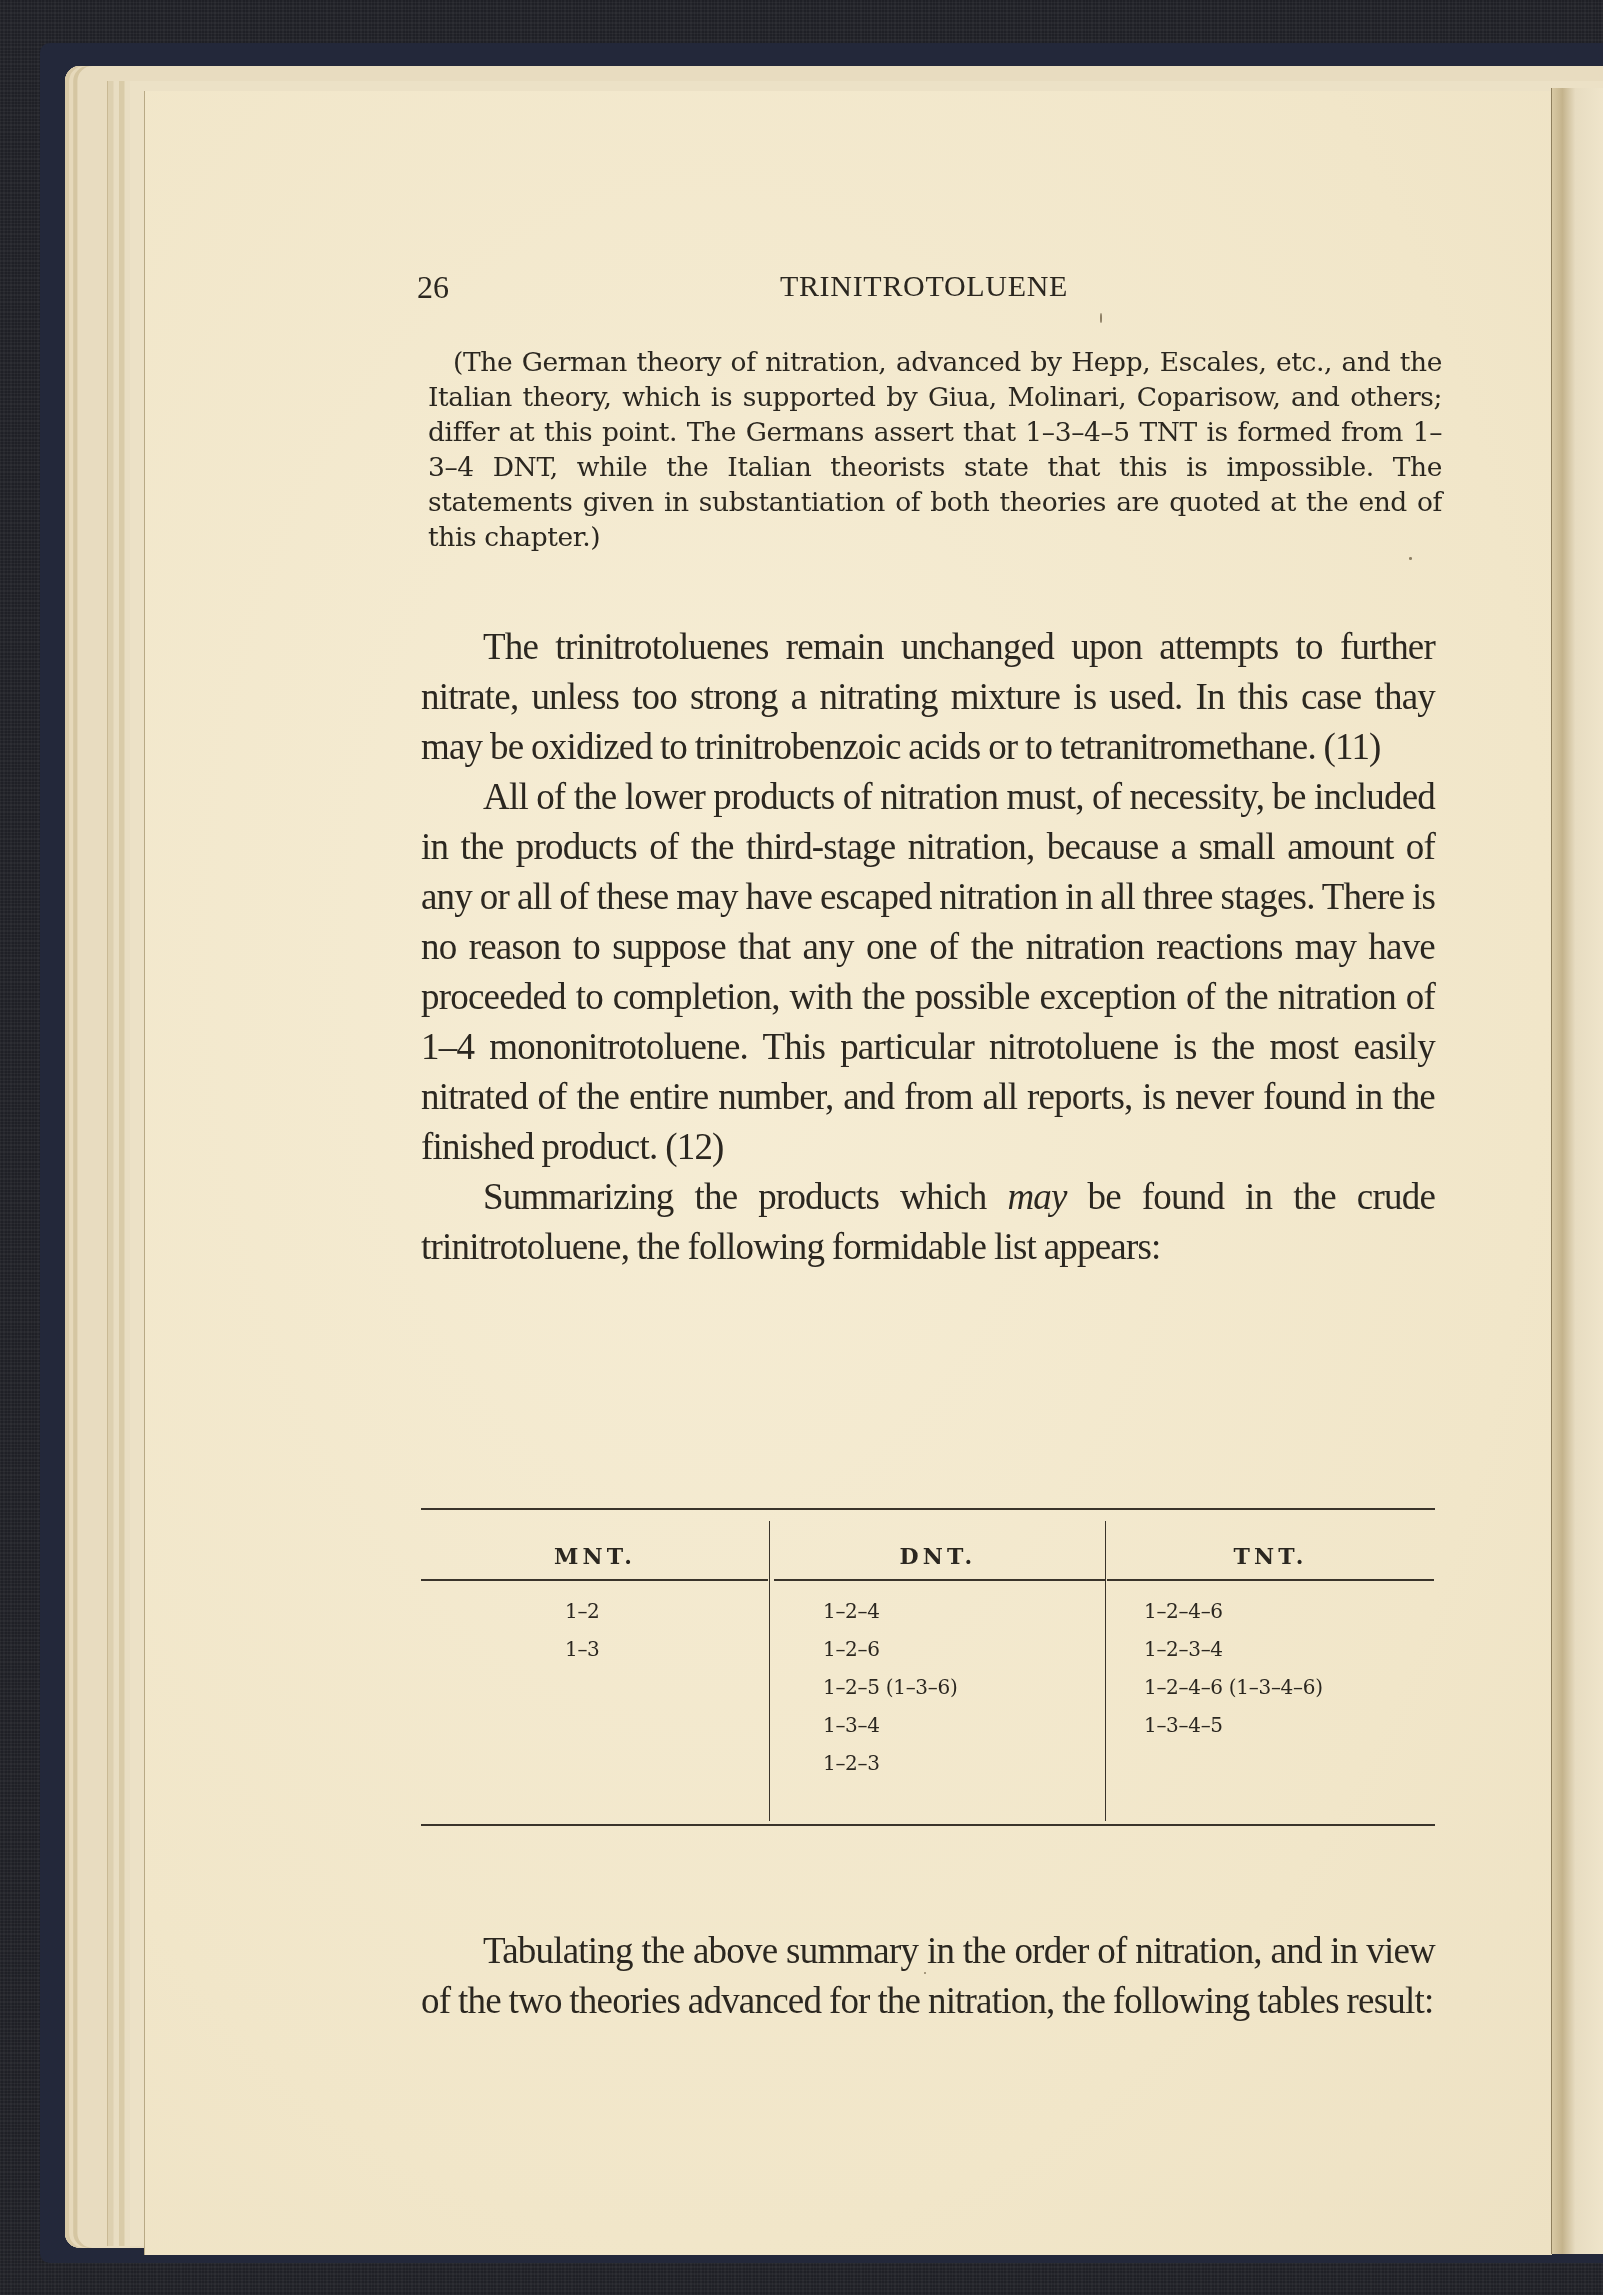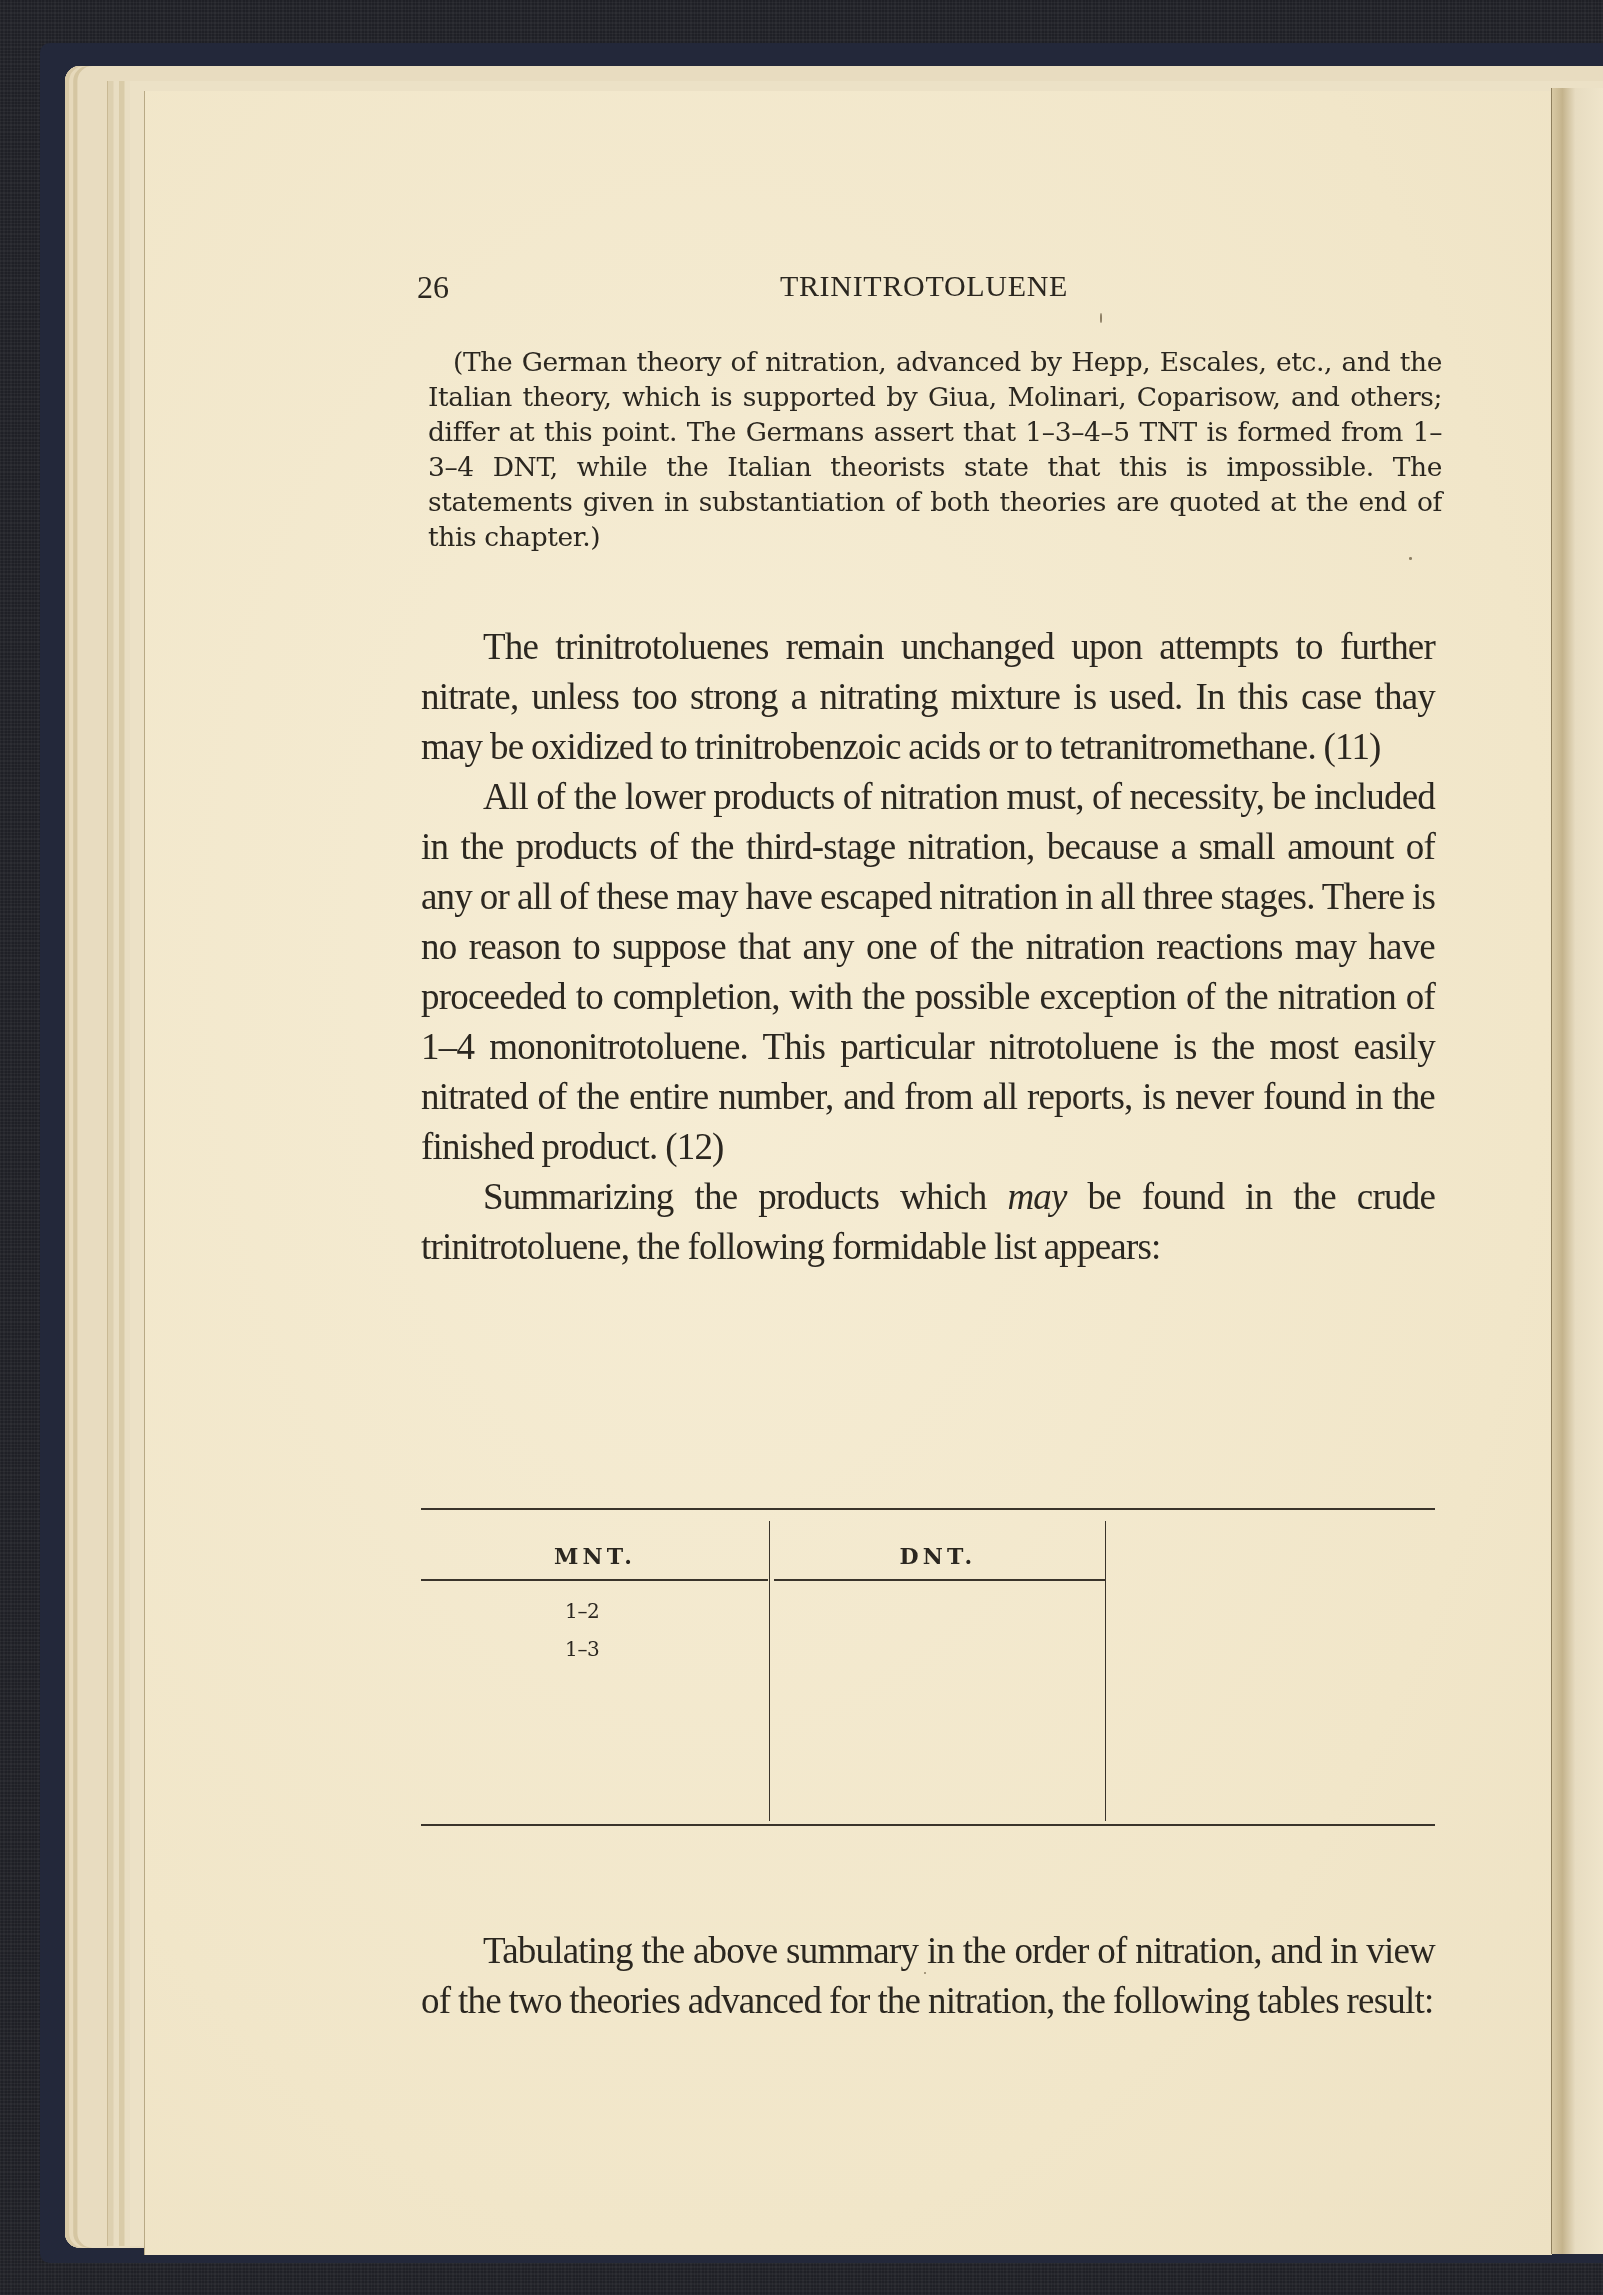--- a/index.html
+++ b/index.html
@@ -105,24 +105,41 @@
       <div>1–2</div>
       <div>1–3</div>
     </div>
   </div>
 
   <div class="vline" style="left:348px;"></div>
 
   <div class="col c2">
     <div class="col-head">DNT.</div>
     <div class="head-rule" style="left:2.7px;width:331px;"></div>
+    <div class="cells">
+      <div>1–2–4</div>
+      <div>1–2–6</div>
+      <div>1–2–5 (1–3–6)</div>
+      <div>1–3–4</div>
+      <div>1–2–3</div>
+    </div>
   </div>
 
   <div class="vline" style="left:684px;"></div>
 
+  <div class="col c3">
+    <div class="col-head">TNT.</div>
+    <div class="head-rule" style="left:1.4px;width:327px;"></div>
+    <div class="cells">
+      <div>1–2–4–6</div>
+      <div>1–2–3–4</div>
+      <div>1–2–4–6 (1–3–4–6)</div>
+      <div>1–3–4–5</div>
+    </div>
+  </div>
 
   <div class="rule-bottom"></div>
 </div>
 
 <div class="body-text b3">
   <p>Tabulating the above summary in the order of nitration, and in view of the two theories advanced for the nitration, the following tables result:</p>
 </div>
 
 <div class="speck" style="left:1100px;top:313px;width:2.1px;height:9.6px;"></div>
 <div class="speck" style="left:1409px;top:557px;width:2.7px;height:2.7px;"></div>

